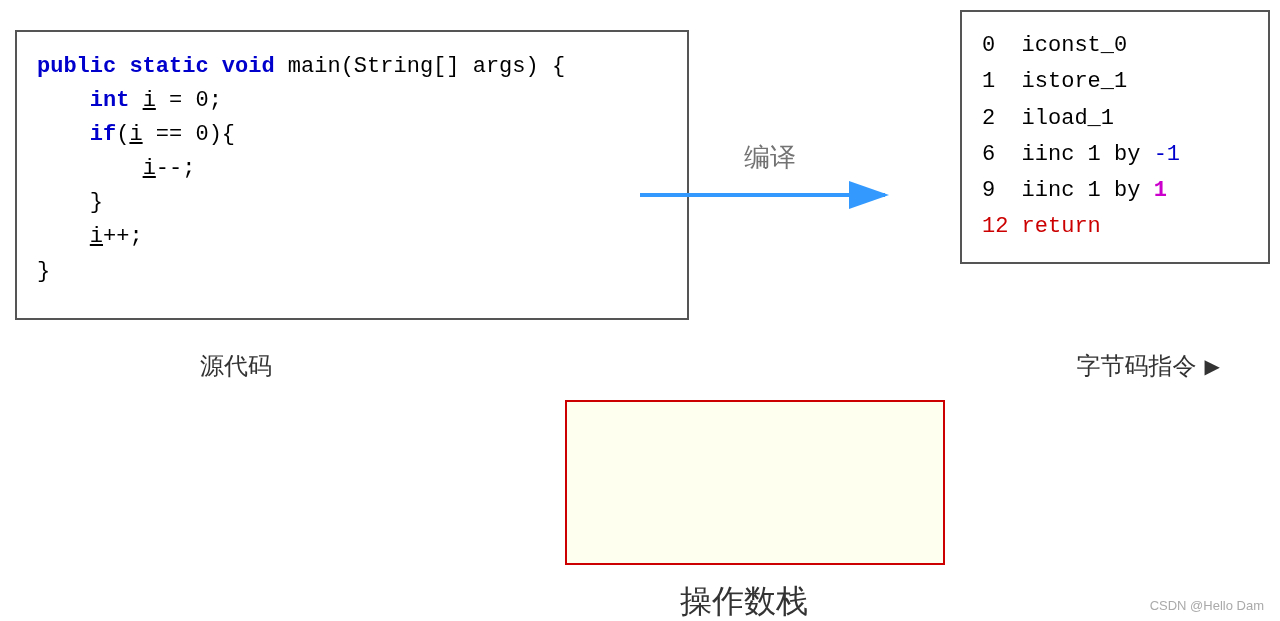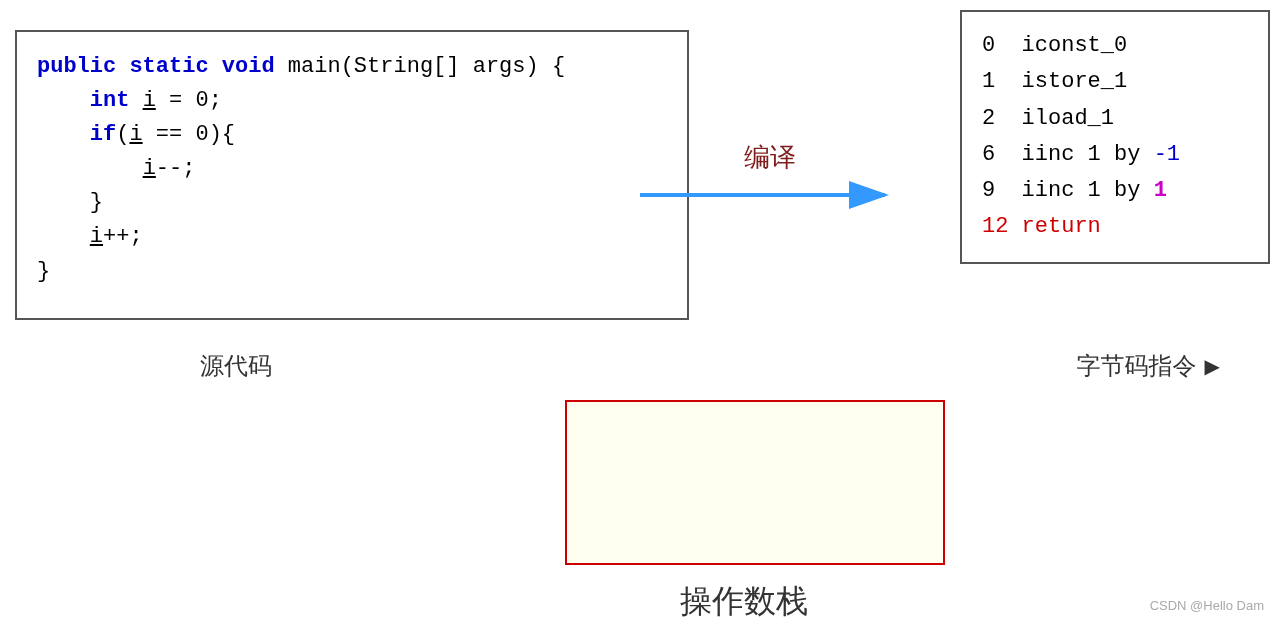--- a/index.html
+++ b/index.html
@@ -62,21 +62,21 @@
       left: 600px;
       width: 340px;
       display: flex;
       flex-direction: column;
       align-items: center;
     }
 
     .arrow-label {
       font-family: Liberation Sans, sans-serif;
       font-size: 26px;
-      color: #7f1d1d;
+      color: #737373;
       margin-bottom: 2px;
     }
 
     .arrow-svg {
       display: block;
     }
 
     
     .label-source {
       position: absolute;

